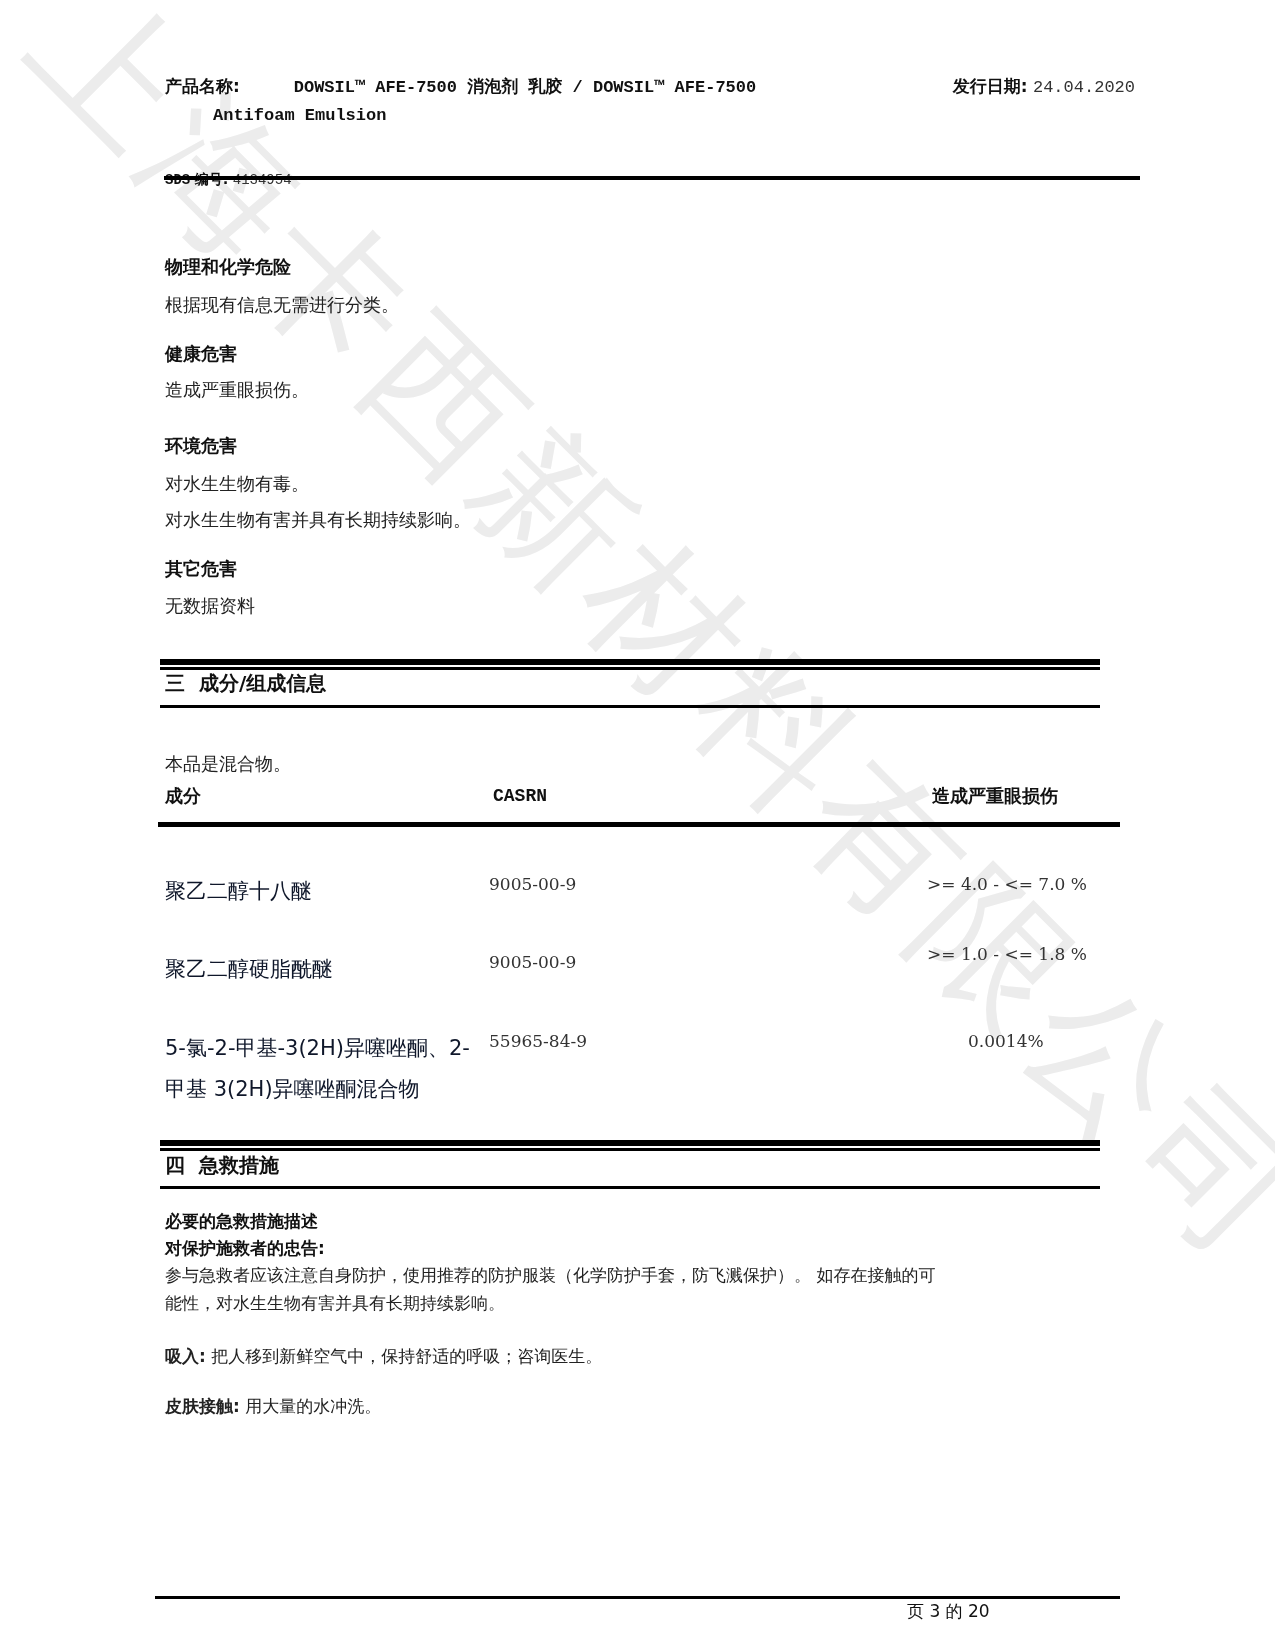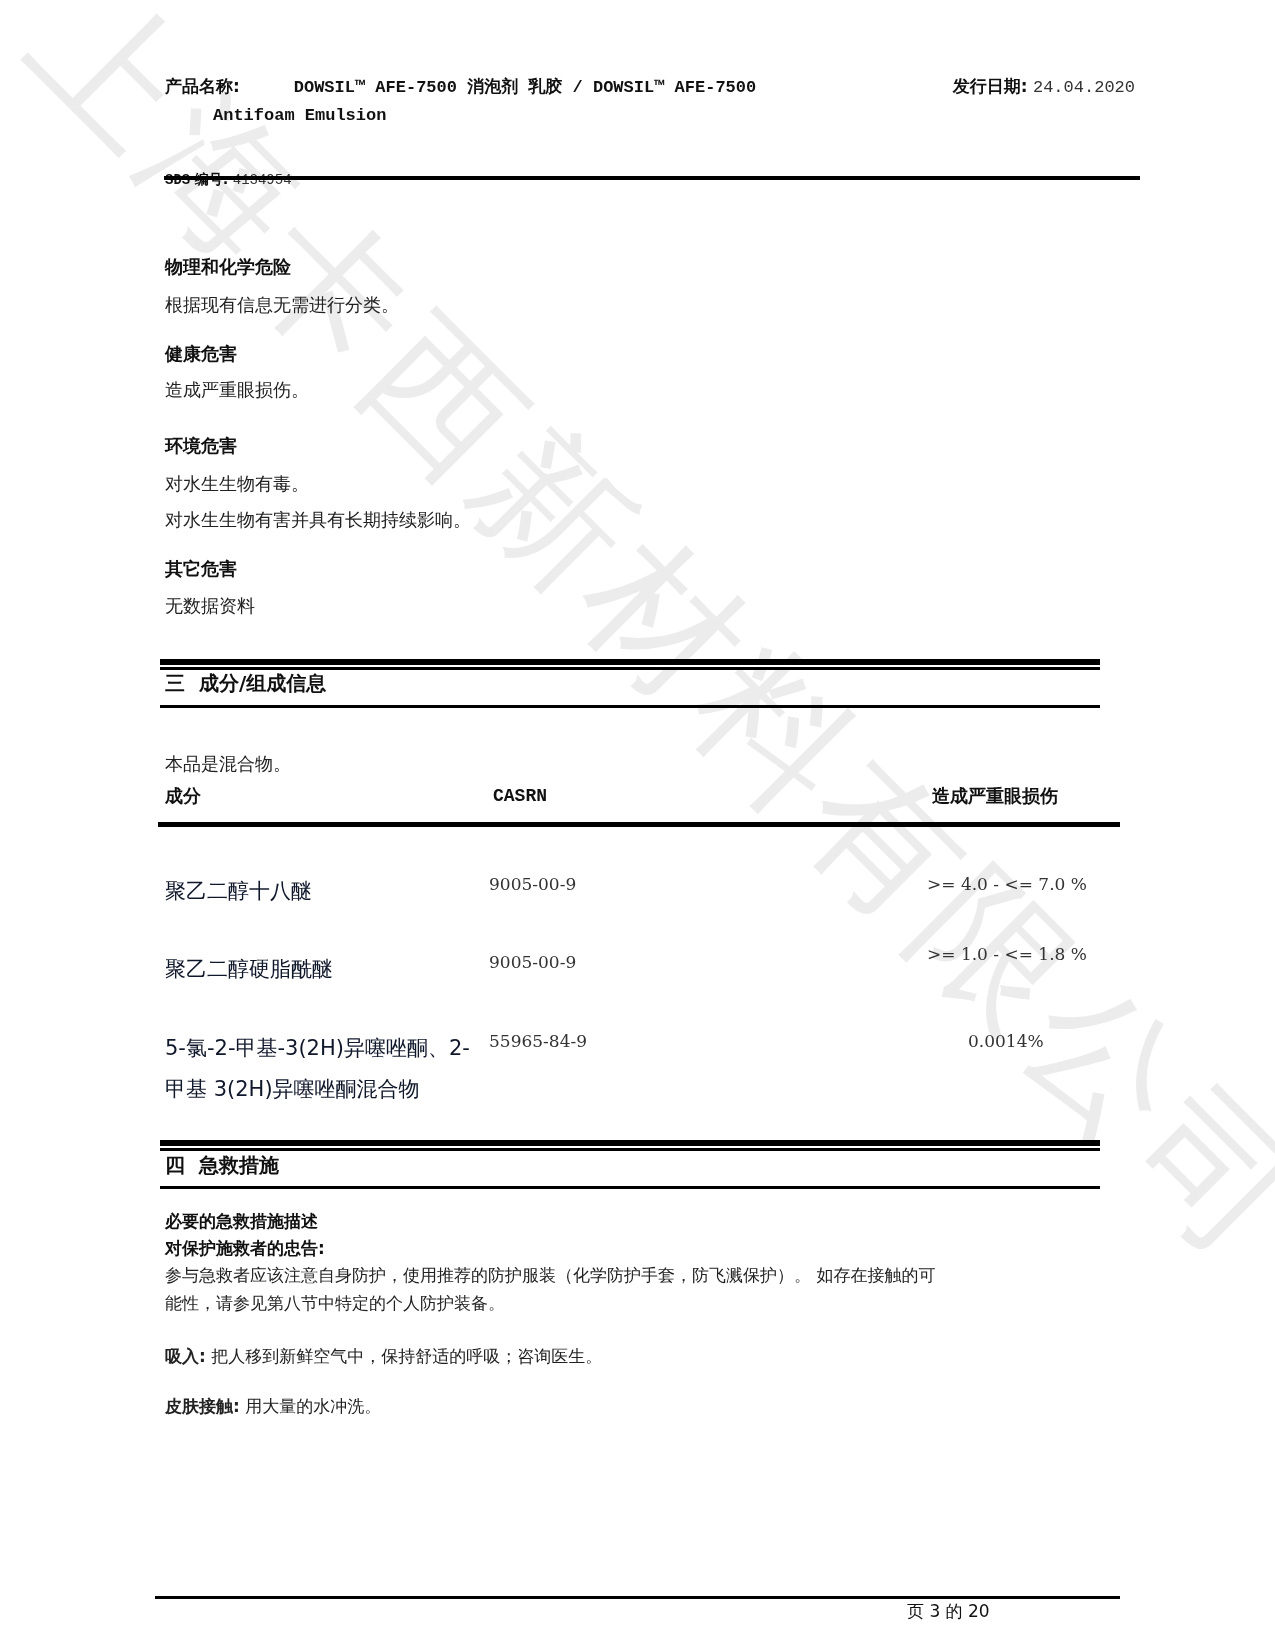--- a/index.html
+++ b/index.html
@@ -124,21 +124,21 @@
   <div class="abs sec-rule-top" style="left:160px; top:1140px; width:940px;"></div>
   <div class="abs sec-title" style="left:165px; top:1152px;">
     <span>四</span>&nbsp;
     <span>急救措施</span>
   </div>
   <div class="abs sec-rule-bot" style="left:160px; top:1186px; width:940px;"></div>
 
   <div class="abs subhead" style="left:165px; top:1210px; font-size:17px;">必要的急救措施描述</div>
   <div class="abs subhead" style="left:165px; top:1237px; font-size:17px;">对保护施救者的忠告:</div>
   <div class="abs para" style="left:165px; top:1264px; font-size:17px;">参与急救者应该注意自身防护，使用推荐的防护服装（化学防护手套，防飞溅保护）。 如存在接触的可</div>
-  <div class="abs para" style="left:165px; top:1292px; font-size:17px;">能性，请参见第八节中特定的个人防护装备。</div>
+  <div class="abs para" style="left:165px; top:1292px; font-size:17px;">能性，对水生生物有害并具有长期持续影响。</div>
 
   <div class="abs para" style="left:165px; top:1345px; font-size:17px;">
     <b>吸入:</b>
     <span>把人移到新鲜空气中，保持舒适的呼吸；咨询医生。</span>
   </div>
   <div class="abs para" style="left:165px; top:1395px; font-size:17px;">
     <b>皮肤接触:</b>
     <span>用大量的水冲洗。</span>
   </div>
 

